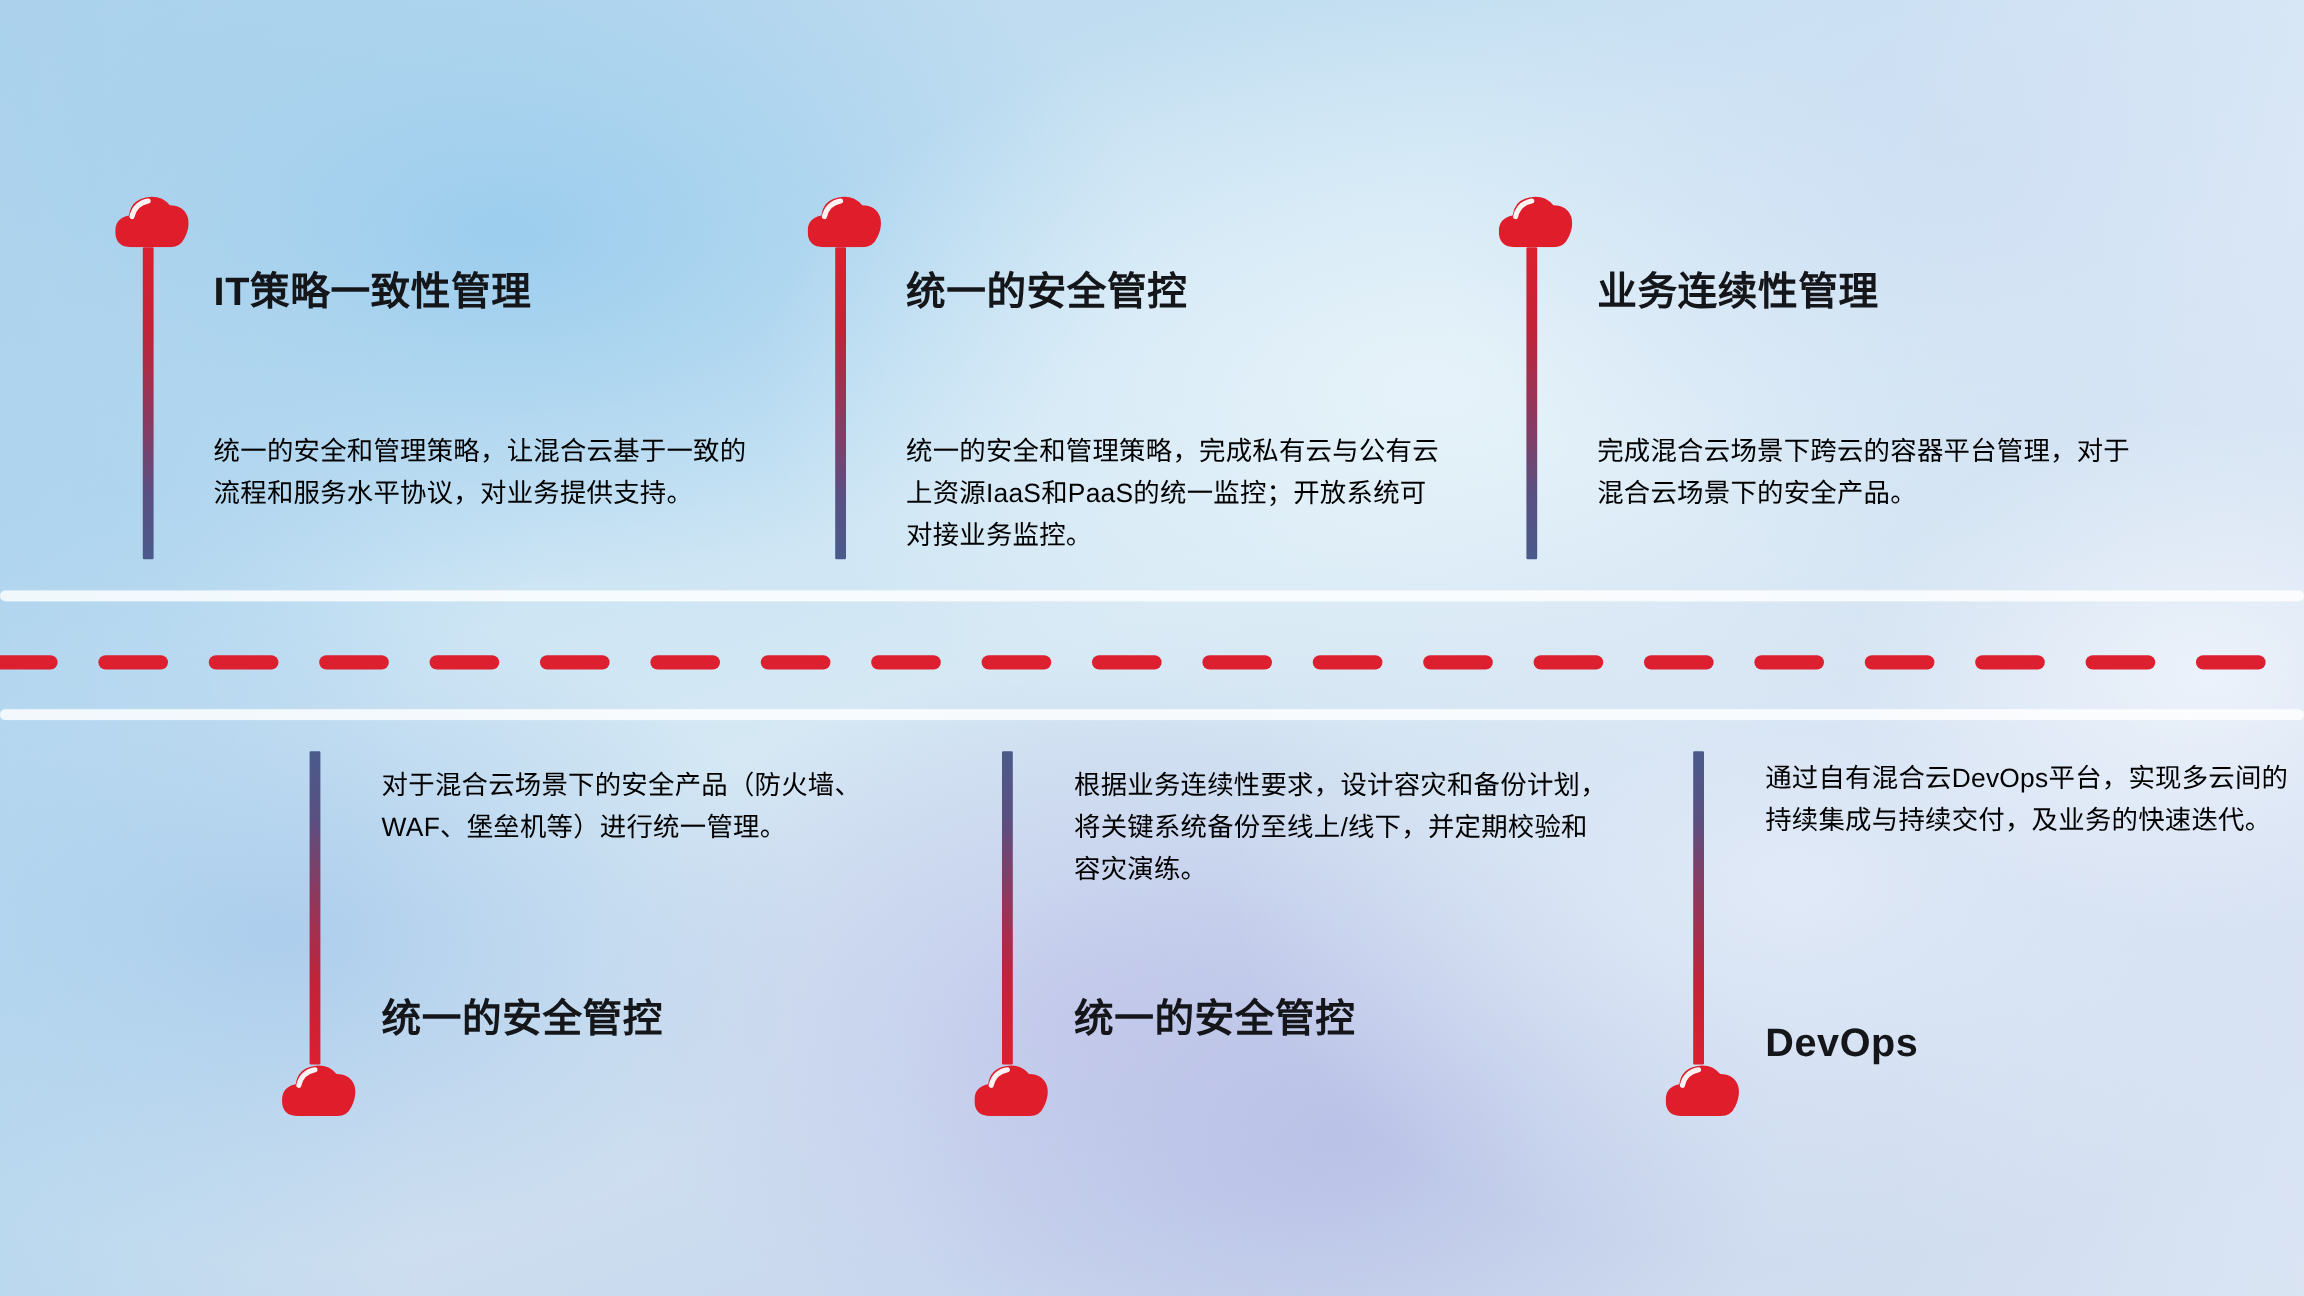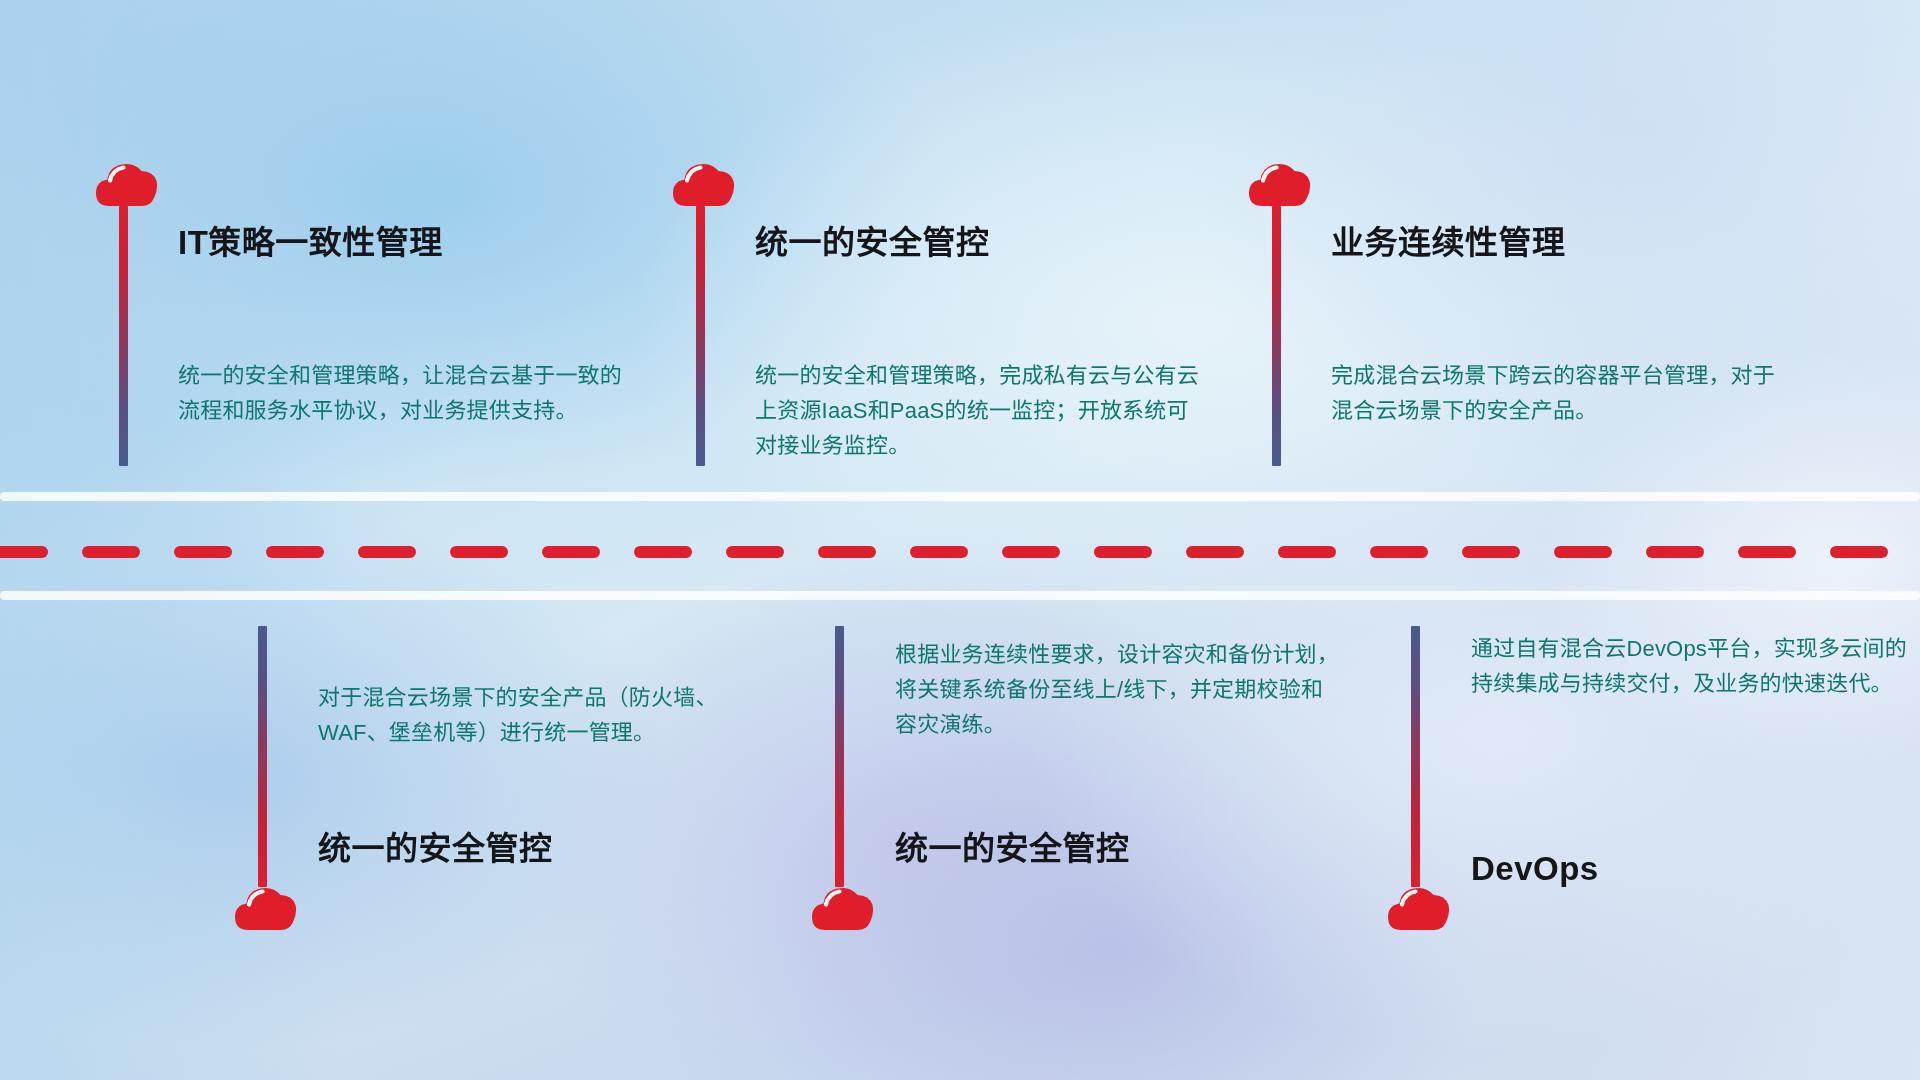--- a/index.html
+++ b/index.html
@@ -137,21 +137,21 @@
     font-size: 33px;
     font-weight: 700;
     color: #14161a;
     white-space: nowrap;
     letter-spacing: 0.5px;
   }
   .body-text {
     position: absolute;
     font-size: 22px;
     line-height: 35px;
-    color: #0f766e;
+    color: #000000;
     width: 450px;
     letter-spacing: 0.2px;
   }
 </style>
 </head>
 <body>
 
 <div id="stage">
 
   <div class="bg-layer bg-base"></div>
@@ -221,21 +221,21 @@
       <div class="dash" style="left: 1830px;"></div>
     </div>
   <div class="rule rule-light" id="rule-bottom"></div>
 
   <div class="node">
     <div class="stem stem-up" style="left:258px; top:626px; height:261px;"></div>
     <svg class="cloud-icon" style="left:235px; top:884px;" viewBox="0 0 62 46">
       <path d="M13.5 46 Q0 46 0 33 Q0 21.5 11.5 19.5 Q13 7 25.5 4.5 Q38 2 45.5 11 Q57 11 60.5 21 Q62.5 29 58 38 Q54.5 46 46 46 Z" fill="#e01e2b"></path>
       <path d="M14 20.5 Q16.5 9.5 27.5 7.5" stroke="#ffffff" stroke-width="4.2" stroke-linecap="round" fill="none" opacity="0.95"></path>
     </svg>
-    <div class="body-text" style="left:318px; top:637px;margin-top:43px;">对于混合云场景下的安全产品（防火墙、WAF、堡垒机等）进行统一管理。</div>
+    <div class="body-text" style="left:318px; top:637px;">对于混合云场景下的安全产品（防火墙、WAF、堡垒机等）进行统一管理。</div>
     <div class="heading" style="left:318px; top:822px;">统一的安全管控</div>
   </div>
 
   <div class="node">
     <div class="stem stem-up" style="left:835px; top:626px; height:261px;"></div>
     <svg class="cloud-icon" style="left:812px; top:884px;" viewBox="0 0 62 46">
       <path d="M13.5 46 Q0 46 0 33 Q0 21.5 11.5 19.5 Q13 7 25.5 4.5 Q38 2 45.5 11 Q57 11 60.5 21 Q62.5 29 58 38 Q54.5 46 46 46 Z" fill="#e01e2b"></path>
       <path d="M14 20.5 Q16.5 9.5 27.5 7.5" stroke="#ffffff" stroke-width="4.2" stroke-linecap="round" fill="none" opacity="0.95"></path>
     </svg>
     <div class="body-text" style="left:895px; top:637px;">根据业务连续性要求，设计容灾和备份计划，将关键系统备份至线上/线下，并定期校验和容灾演练。</div>

